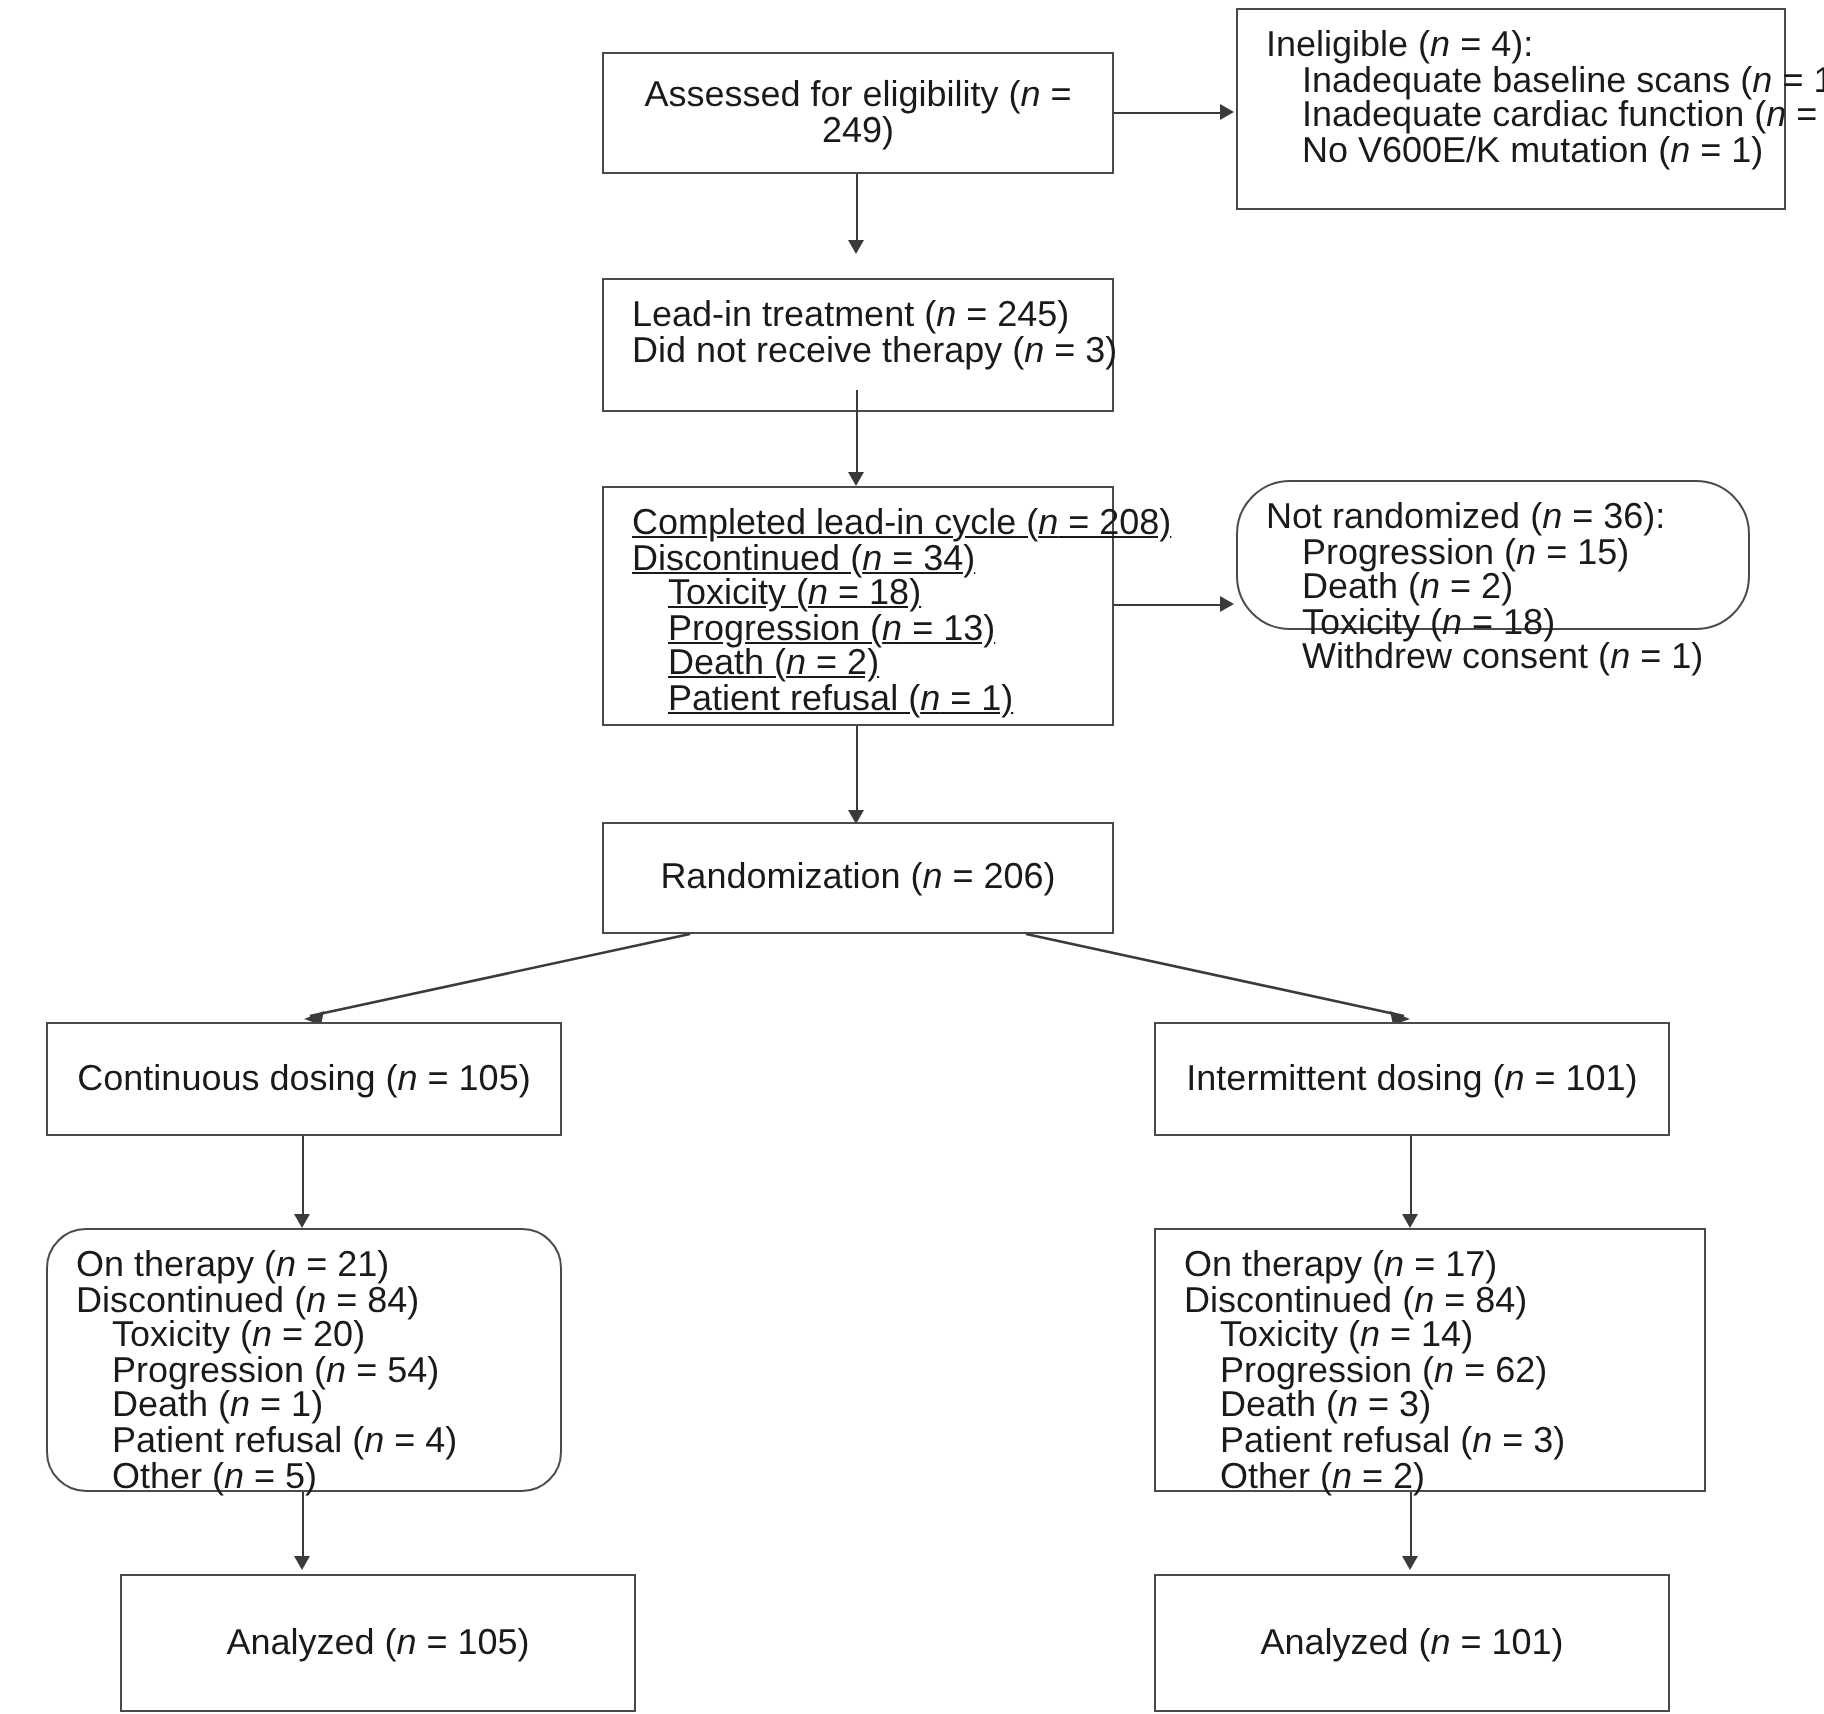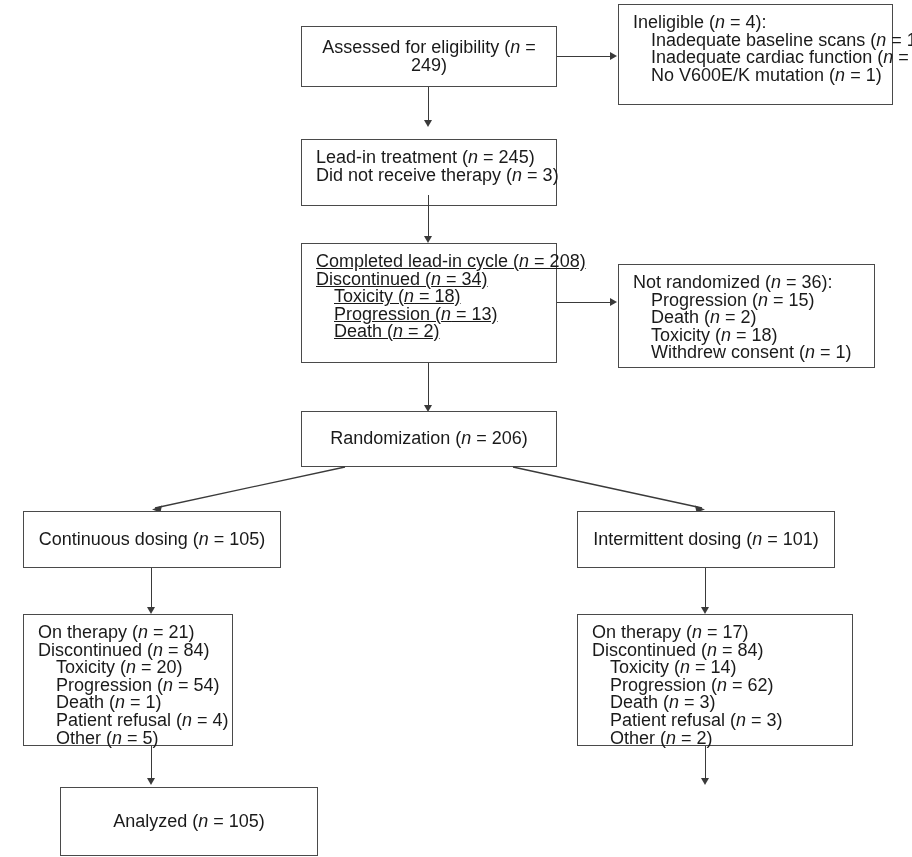--- a/index.html
+++ b/index.html
@@ -95,23 +95,24 @@
 
   <div class="line vline" style="left:428px; top:195px; height:43px;"></div>
   <div class="arrow-down" style="left:423.5px; top:236px;"></div>
 
   <div class="box listbox" style="left:301px; top:243px; width:256px; height:120px;text-decoration:underline;">
     <div class="row">Completed lead-in cycle (<span class="ital">n</span> = 208)</div>
     <div class="row">Discontinued (<span class="ital">n</span> = 34)</div>
     <div class="row indent">Toxicity (<span class="ital">n</span> = 18)</div>
     <div class="row indent">Progression (<span class="ital">n</span> = 13)</div>
     <div class="row indent">Death (<span class="ital">n</span> = 2)</div>
+    <div class="row indent">Patient refusal (<span class="ital">n</span> = 1)</div>
   </div>
 
-  <div class="box listbox" style="left:618px; top:264px; width:257px; height:104px;">
+  <div class="box listbox" style="left:618px; top:240px; width:257px; height:75px;border-radius:27px;">
     <div class="row">Not randomized (<span class="ital">n</span> = 36):</div>
     <div class="row indent">Progression (<span class="ital">n</span> = 15)</div>
     <div class="row indent">Death (<span class="ital">n</span> = 2)</div>
     <div class="row indent">Toxicity (<span class="ital">n</span> = 18)</div>
     <div class="row indent">Withdrew consent (<span class="ital">n</span> = 1)</div>
   </div>
 
   <div class="line hline" style="left:557px; top:302px; width:54px;"></div>
   <div class="arrow-right" style="left:610px; top:297.5px;"></div>
 
@@ -136,21 +137,21 @@
   <div class="box center" style="left:577px; top:511px; width:258px; height:57px;">
     <span>Intermittent dosing (<span class="ital">n</span> = 101)</span>
   </div>
 
   <div class="line vline" style="left:151px; top:568px; height:41px;"></div>
   <div class="arrow-down" style="left:146.5px; top:607px;"></div>
 
   <div class="line vline" style="left:705px; top:568px; height:41px;"></div>
   <div class="arrow-down" style="left:700.5px; top:607px;"></div>
 
-  <div class="box listbox" style="left:23px; top:614px; width:210px; height:132px;">
+  <div class="box listbox" style="left:23px; top:614px; width:258px; height:132px;border-radius:20px;">
     <div class="row">On therapy (<span class="ital">n</span> = 21)</div>
     <div class="row">Discontinued (<span class="ital">n</span> = 84)</div>
     <div class="row indent">Toxicity (<span class="ital">n</span> = 20)</div>
     <div class="row indent">Progression (<span class="ital">n</span> = 54)</div>
     <div class="row indent">Death (<span class="ital">n</span> = 1)</div>
     <div class="row indent">Patient refusal (<span class="ital">n</span> = 4)</div>
     <div class="row indent">Other (<span class="ital">n</span> = 5)</div>
   </div>
 
   <div class="box listbox" style="left:577px; top:614px; width:276px; height:132px;">
@@ -166,14 +167,17 @@
   <div class="line vline" style="left:151px; top:746px; height:34px;"></div>
   <div class="arrow-down" style="left:146.5px; top:778px;"></div>
 
   <div class="line vline" style="left:705px; top:746px; height:34px;"></div>
   <div class="arrow-down" style="left:700.5px; top:778px;"></div>
 
   <div class="box center" style="left:23px; top:787px; width:258px; height:69px;margin-left:37px;">
     <span>Analyzed (<span class="ital">n</span> = 105)</span>
   </div>
 
+  <div class="box center" style="left:577px; top:787px; width:258px; height:69px;">
+    <span>Analyzed (<span class="ital">n</span> = 101)</span>
+  </div>
 
 </div>
 
 </body></html>

